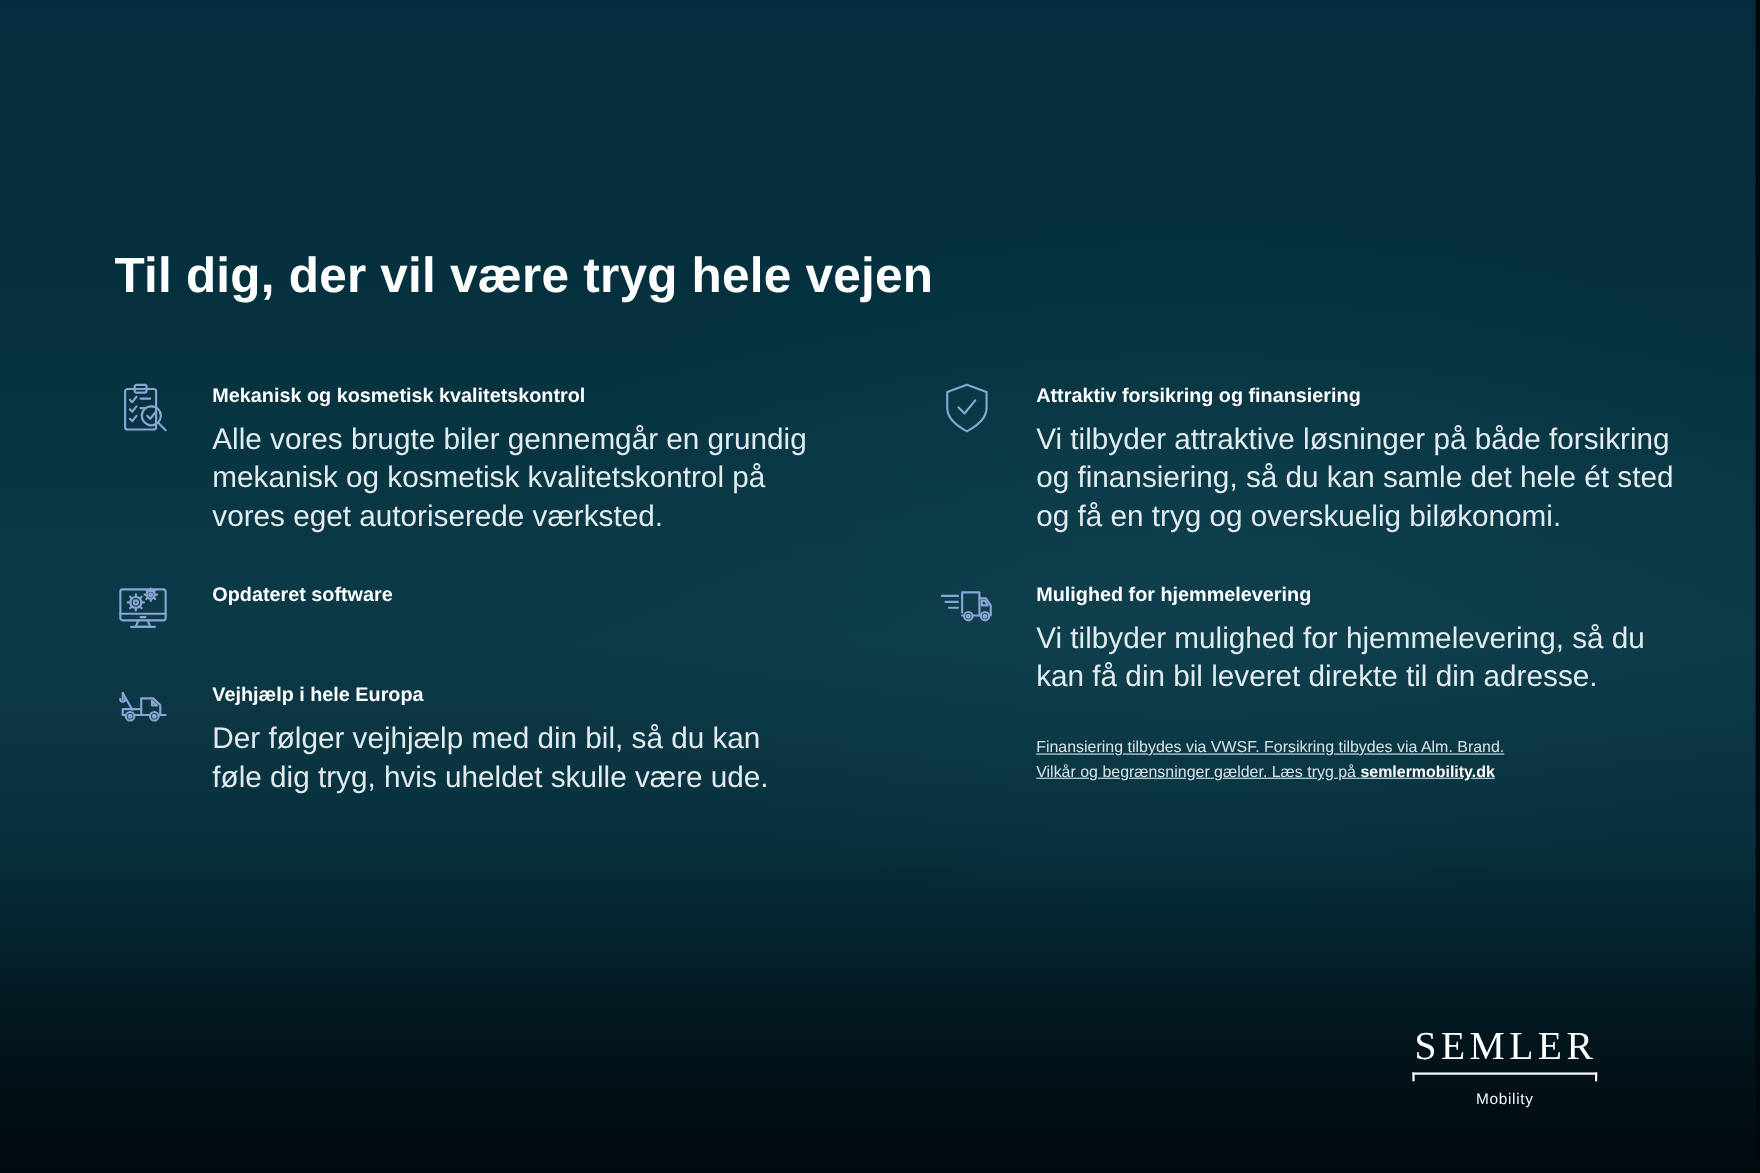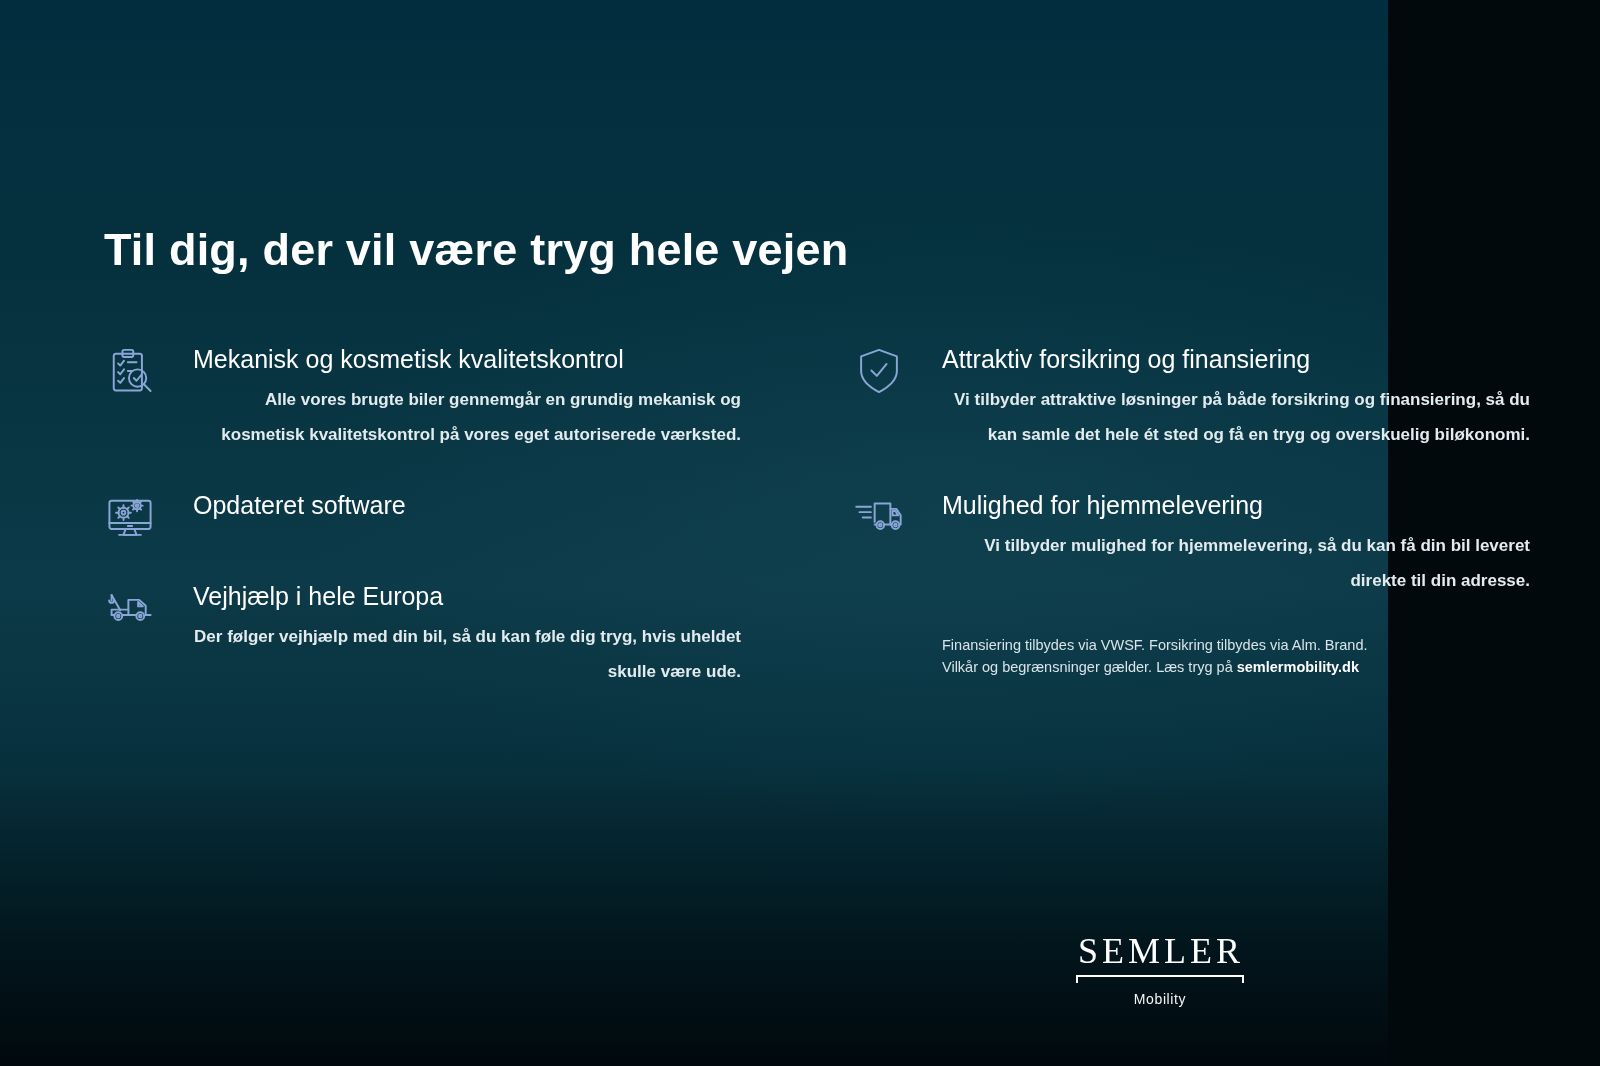--- a/index.html
+++ b/index.html
@@ -7,44 +7,44 @@
     --heading-text:#ffffff; --body-text:#e2ebee; --fine-text:#d9e4e9; --icon:#8aa6d6;
   }
   *{box-sizing:border-box;}
   html,body{margin:0;padding:0;}
   body{
     width:1600px;height:1066px;overflow:hidden;
     font-family:"Liberation Sans", sans-serif;
     background:#01090d;
   }
   .canvas{
-    position:relative;width:1388px;height:1066px;
+    position:relative;width:1596px;height:1066px;
     background:
       radial-gradient(ellipse 900px 450px at 68% 48%, rgba(23,78,94,.30), rgba(23,78,94,0) 70%),
       linear-gradient(180deg, var(--bg-top) 0%, #06323f 28%, var(--bg-mid) 55%, #07303d 72%, #02161d 88%, var(--bg-bottom) 100%);
   }
   .title{
     position:absolute;left:104px;top:190px;
     font-size:45px;line-height:60px;font-weight:700;
     color:var(--heading-text);letter-spacing:.2px;
   }
   .col{position:absolute;top:342px;display:flex;flex-direction:column;gap:36px;}
   .col-left{left:104px;width:650px;}
   .col-right{left:853px;width:680px;}
   .feature{display:flex;align-items:flex-start;}
   .icon-box{flex:0 0 52px;height:52px;margin-top:3px;}
   .icon-box svg{width:52px;height:52px;fill:none;stroke:var(--icon);stroke-width:1.8;stroke-linecap:round;stroke-linejoin:round;}
   .feature-text{margin-left:37px;}
   .col-left .feature-text{width:548px;}
   .col-right .feature-text{width:588px;}
-  .feature-heading{margin:0 0 6px 0;font-size:25px;line-height:34px;font-weight:400;color:var(--heading-text);}
-  .feature-body{margin:0;font-size:17px;line-height:35px;font-weight:700;color:var(--body-text);text-align:right;}
+  .feature-heading{margin:0 0 6px 0;font-size:18px;line-height:34px;font-weight:700;color:var(--heading-text);}
+  .feature-body{margin:0;font-size:27px;line-height:35px;font-weight:400;color:var(--body-text);}
   .fine-print{
     margin-left:89px;margin-top:0;
-    font-size:14.5px;line-height:22px;color:var(--fine-text);
+    font-size:14.5px;line-height:22px;color:var(--fine-text);text-decoration:underline;
   }
   .fine-print .bold-link{font-weight:700;color:#ffffff;}
   .logo{
     position:absolute;top:931px;right:144px;
     display:flex;flex-direction:column;align-items:center;color:#ffffff;
   }
   .logo-brand{
     font-family:"Liberation Serif", serif;
     font-size:36px;line-height:40px;letter-spacing:4px;text-indent:2px;
     white-space:nowrap;

